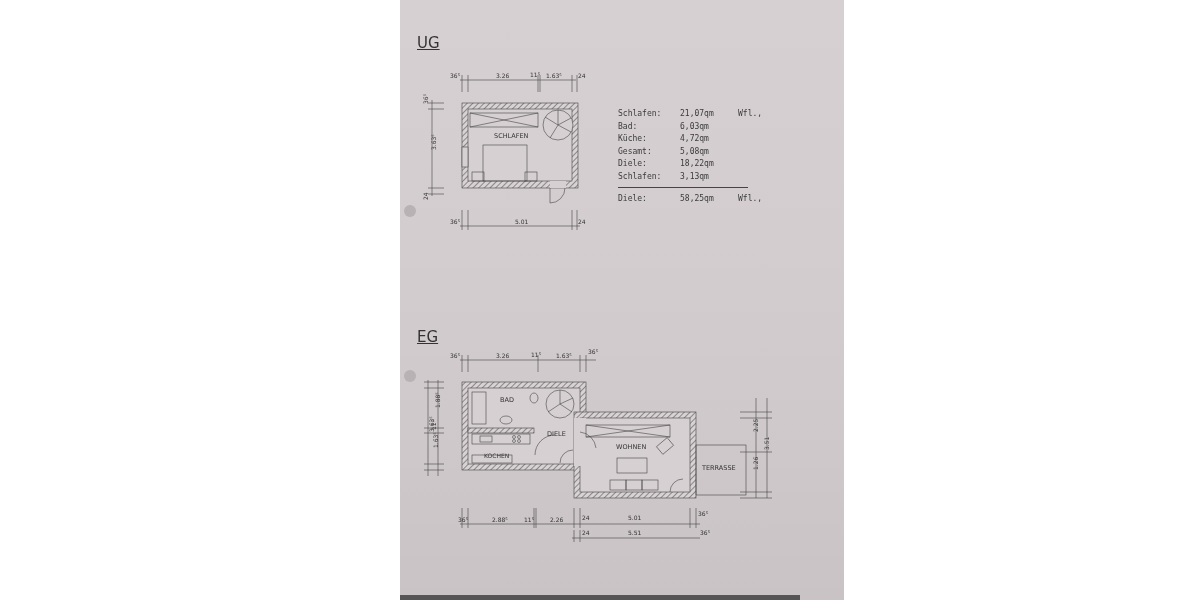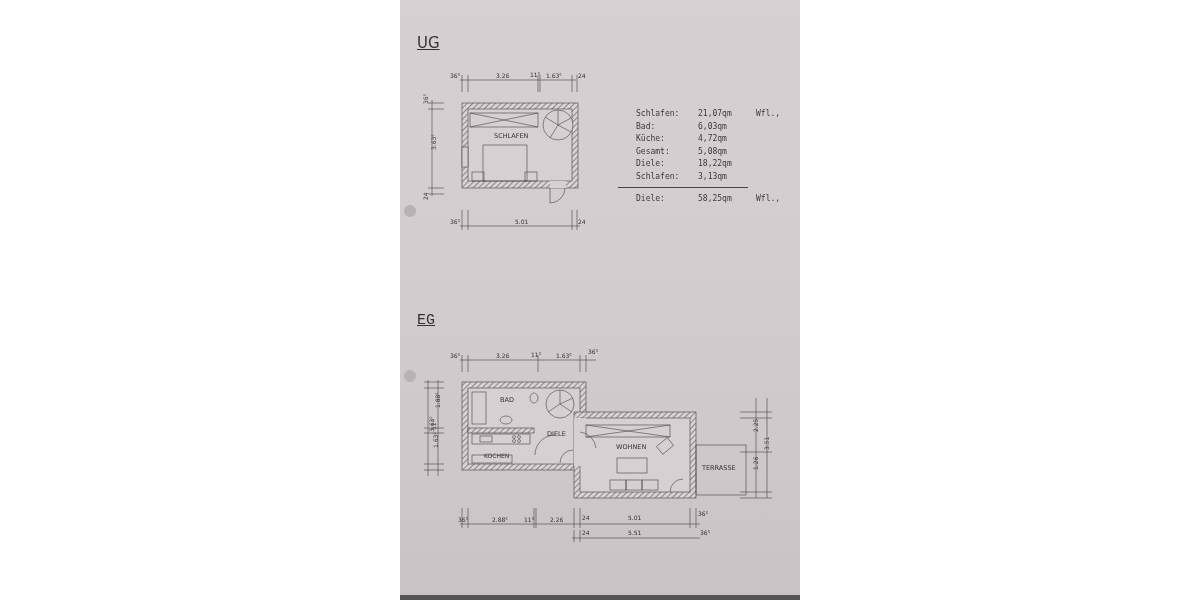--- a/index.html
+++ b/index.html
@@ -1,38 +1,38 @@
 <!DOCTYPE html>
 <html><head>
 <meta charset="utf-8">
 <style>
   html, body { margin:0; padding:0; }
   body { width:1200px; height:600px; background:#ffffff; position:relative; overflow:hidden; font-family:"DejaVu Sans Mono", monospace; }
-  .paper { position:absolute; left:400px; top:0; width:400px; height:600px;
+  .paper { position:absolute; left:400px; top:0; width:444px; height:600px;
     background: linear-gradient(180deg,#d6d0d2 0%,#d3cdd0 40%,#cfc9cb 70%,#c9c3c5 100%); overflow:hidden; }
   .paper .bottom-edge { position:absolute; left:0; bottom:0; width:400px; height:5px; background:#555; }
   .punch { position:absolute; width:12px; height:12px; border-radius:50%; background:#b8b2b4; }
   .heading { position:absolute; font-family:"DejaVu Sans", sans-serif; font-size:15px; color:#333; text-decoration:underline; }
   svg { position:absolute; left:0; top:0; }
   .area-table { position:absolute; left:218px; top:108px; font-size:8px; color:#3a3a3a; line-height:12.6px; }
   .area-row { display:flex; }
-  .area-label { width:62px;margin-left:18px; }
+  .area-label { width:62px; }
   .area-value { width:54px; }
   .area-unit { padding-left:4px;text-align:center; }
   .area-rule { border-top:1px solid #444; width:130px; margin:3px 0 5px; }
 </style>
 </head>
 <body>
 
 <div class="paper">
   <div class="punch" style="left:4px;top:205px;"></div>
   <div class="punch" style="left:4px;top:370px;"></div>
 
   <div class="heading" style="left:17px;top:34px;">UG</div>
-  <div class="heading" style="left:17px;top:312px;font-family:Liberation Mono, monospace;">EG</div>
+  <div class="heading" style="left:17px;top:328px;">EG</div>
 
   <svg width="400" height="600" viewBox="0 0 400 600">
     <defs>
       <pattern id="hatch" patternUnits="userSpaceOnUse" width="4" height="4" patternTransform="rotate(45)">
         <rect width="4" height="4" fill="#d8d2d4"></rect>
         <line x1="0" y1="0" x2="0" y2="4" stroke="#555" stroke-width="1.2"></line>
       </pattern>
     </defs>
     <g stroke="#444" stroke-width="0.6" fill="none" font-family="DejaVu Sans, sans-serif" font-size="6">
 

